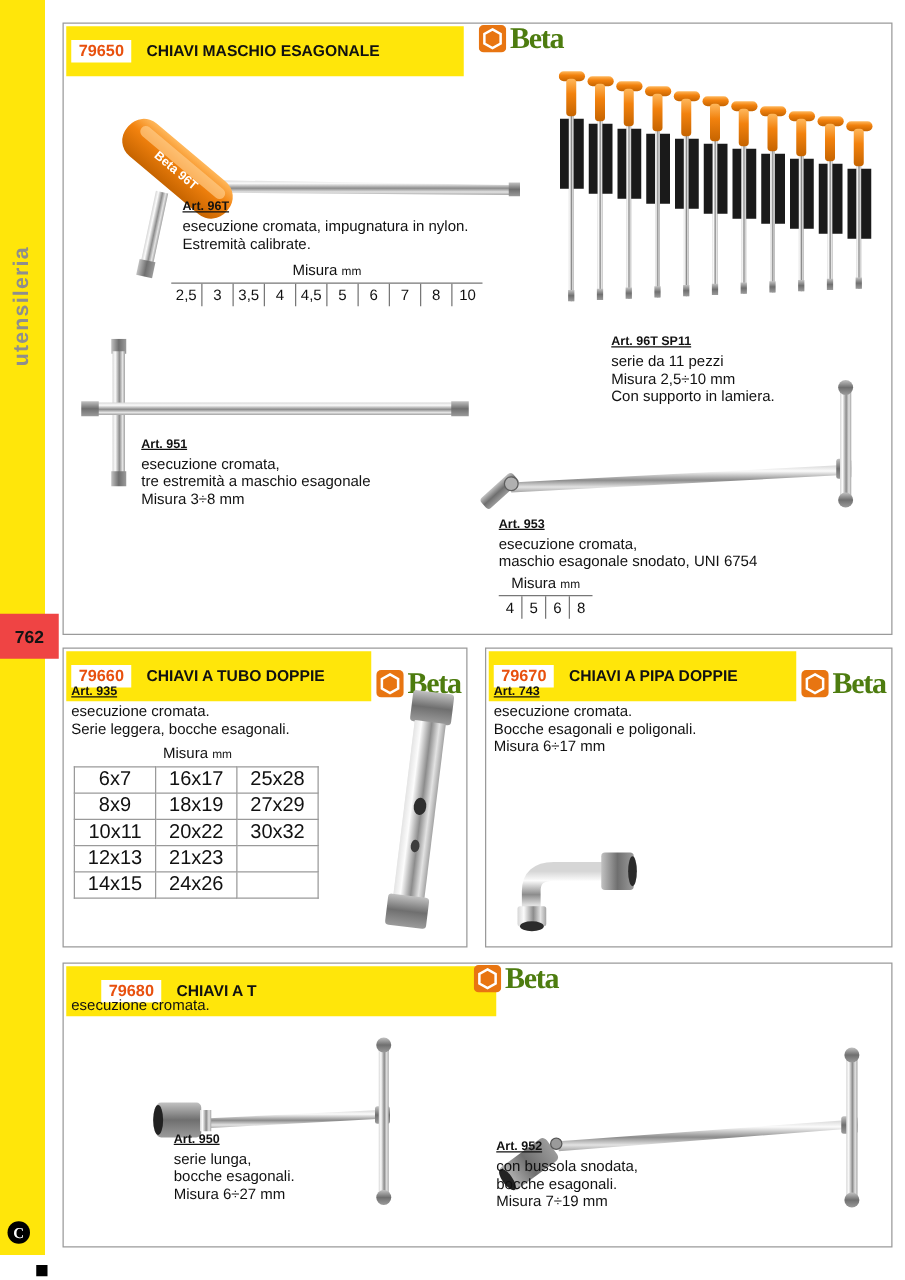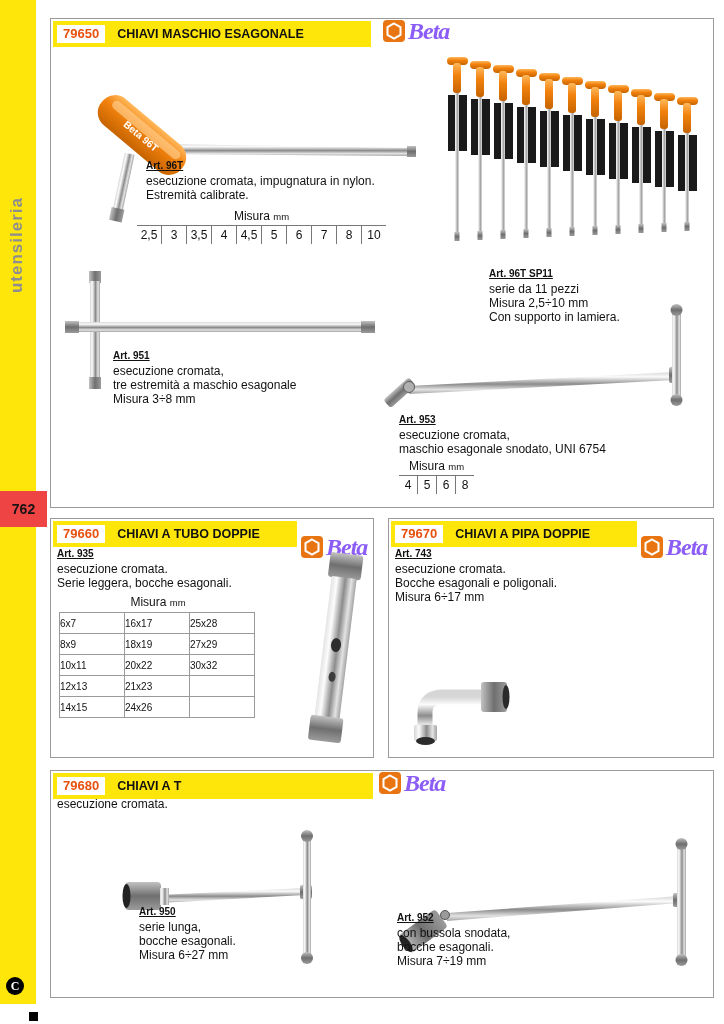--- a/index.html
+++ b/index.html
@@ -20,47 +20,47 @@
     font-weight:bold; font-size:14px; color:#141414;
   }
   .corner-logo {
     position:absolute; left:6px; top:977px; width:18px; height:18px; border-radius:50%;
     background:#000; color:#fff; font-weight:bold; font-size:12px;
     display:flex; align-items:center; justify-content:center; font-family:"Liberation Serif",serif;
   }
   .bottom-mark { position:absolute; left:29px; top:1012px; width:9px; height:9px; background:#000; }
   
   .sec { position:absolute; border:1px solid #9a9a9a; background:#fff; }
-  .bar { position:absolute; height:26px; background:#ffe60a; display:flex; align-items:center; }
+  .bar { position:absolute; height:40px; background:#ffe60a; display:flex; align-items:center; }
   .code {
     background:#fff; color:#e8500e; font-weight:bold; font-size:13px;
     line-height:16px; padding:1px 6px; margin-left:4px; white-space:nowrap;
   }
   .bar-title { font-weight:bold; font-size:12.5px; color:#111; margin-left:12px; white-space:nowrap; }
   
   .beta { position:absolute; display:flex; align-items:center; gap:3px; }
   .beta-word {
-    font-family:"Liberation Serif", serif; font-style:italic; font-weight:bold;
-    font-size:24px; line-height:22px; letter-spacing:-1px; color:#8b5cf6;text-align:right;
+    font-family:"Liberation Serif", serif; font-weight:bold;
+    font-size:24px; line-height:22px; letter-spacing:-1px; color:#4d7c0f;text-align:right;
   }
   
   .tb { position:absolute; font-size:12px; line-height:14px; color:#111; }
   .tb .art { display:block; font-weight:bold; font-size:10px; line-height:17px;text-decoration:underline; }
   
   .mis { position:absolute; }
   .mis-label { text-align:center; font-size:12px; line-height:14px; }
   .mis-label .unit { font-size:9.5px; }
   .size-strip { display:flex; border-top:1px solid #777; margin-top:1px;justify-content:flex-end; }
   .size-strip span {
     flex:0 0 24px; text-align:center; font-size:12px; line-height:18px;
   }
   .size-strip span + span { border-left:1px solid #777; }
   .strip-narrow span { flex:0 0 18px; }
   table.grid { border-collapse:collapse; margin-top:2px; }
-  table.grid td { border:1px solid #9a9a9a; width:64px; height:20px; text-align:left; font-size:10px; padding:0;margin-top:40px; }
+  table.grid td { border:1px solid #9a9a9a; width:64px; height:20px; text-align:center; font-size:16px; padding:0;margin-top:40px; }
   .img { position:absolute; }
 </style>
 </head>
 <body>
 
 <div class="page">
 
   <svg width="0" height="0" style="position:absolute">
     <defs>
       <linearGradient id="cv" x1="0" y1="0" x2="0" y2="1">
@@ -381,21 +381,21 @@
     <svg class="img" style="left:10px; top:108px;" width="115" height="120" viewBox="0 0 115 120">
       <path d="M 26 104 L 26 86 Q 26 70 44 70 L 84 70" stroke="url(#cv)" stroke-width="15" fill="none"></path>
       <rect x="15" y="98" width="23" height="16" rx="2" fill="url(#ch)"></rect>
       <ellipse cx="26.5" cy="114" rx="9.5" ry="4" fill="#2b2b2b"></ellipse>
       <rect x="82" y="55" width="26" height="30" rx="3" fill="url(#dkh)"></rect>
       <ellipse cx="107" cy="70" rx="3.5" ry="12" fill="#2b2b2b"></ellipse>
     </svg>
   </div>
 
   <div class="sec" style="left:50px; top:770px; width:662px; height:226px;">
-    <div class="bar" style="left:2px; top:2px; width:320px;">
+    <div class="bar" style="left:2px; top:2px; width:320px;padding-left:24px;">
       <span class="code">79680</span>
       <span class="bar-title">CHIAVI A T</span>
     </div>
     <div class="beta" style="left:328px; top:1px;">
       <svg width="22" height="22" viewBox="0 0 22 22">
         <rect width="22" height="22" rx="4" fill="#e87511"></rect>
         <polygon points="11,3.5 17.5,7.2 17.5,14.8 11,18.5 4.5,14.8 4.5,7.2" fill="none" stroke="#fff" stroke-width="2"></polygon>
       </svg>
       <span class="beta-word">Beta</span>
     </div>

